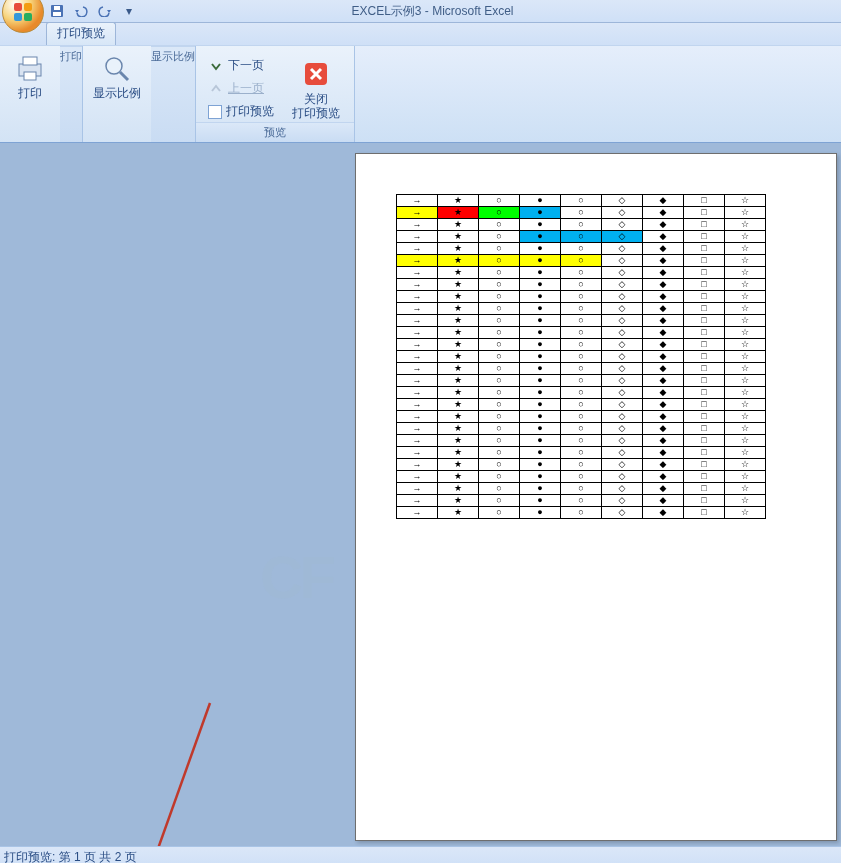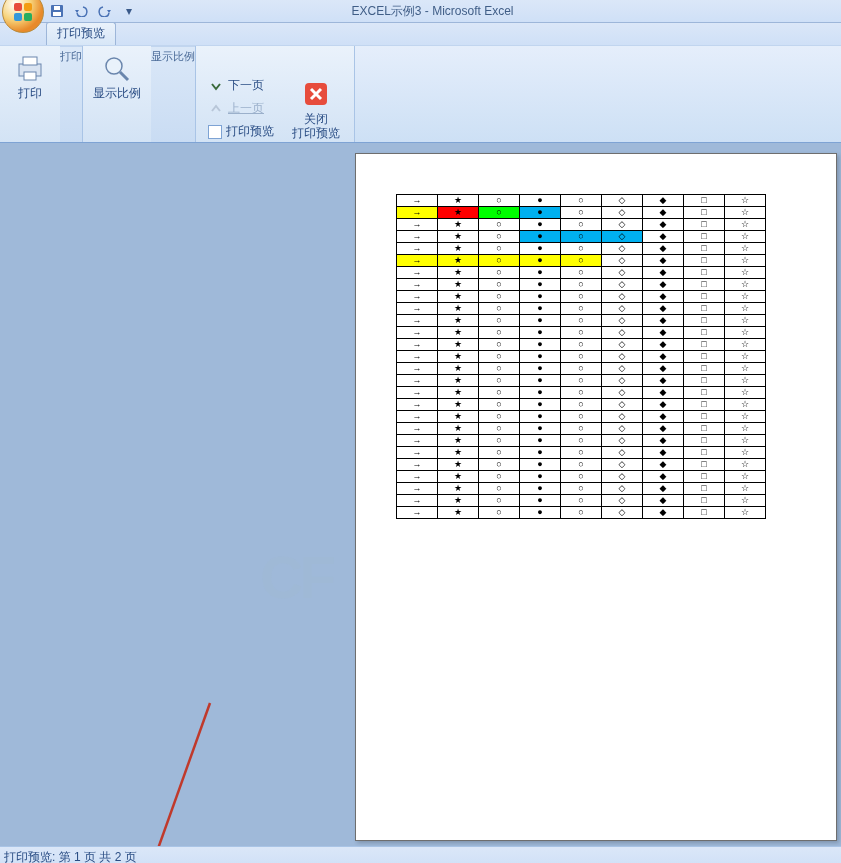--- a/index.html
+++ b/index.html
@@ -258,20 +258,21 @@
           <div class="ico">
             <svg width="26" height="26">
                 <rect x="2" y="2" width="22" height="22" rx="4" fill="#e74c3c"></rect>
                 <path d="M8 8 l10 10 M18 8 l-10 10" stroke="#fff" stroke-width="3"></path>
               </svg>
           </div>
           <div class="lbl">关闭</div>
           <div class="lbl">打印预览</div>
         </div>
       </div>
+      <div class="group-label">预览</div>
     </div>
   </div>
 
 </div>
 
 <div class="workspace">
   <div class="watermark">CF</div>
   <div class="page">
     <table>
         <tbody id="tbl">

